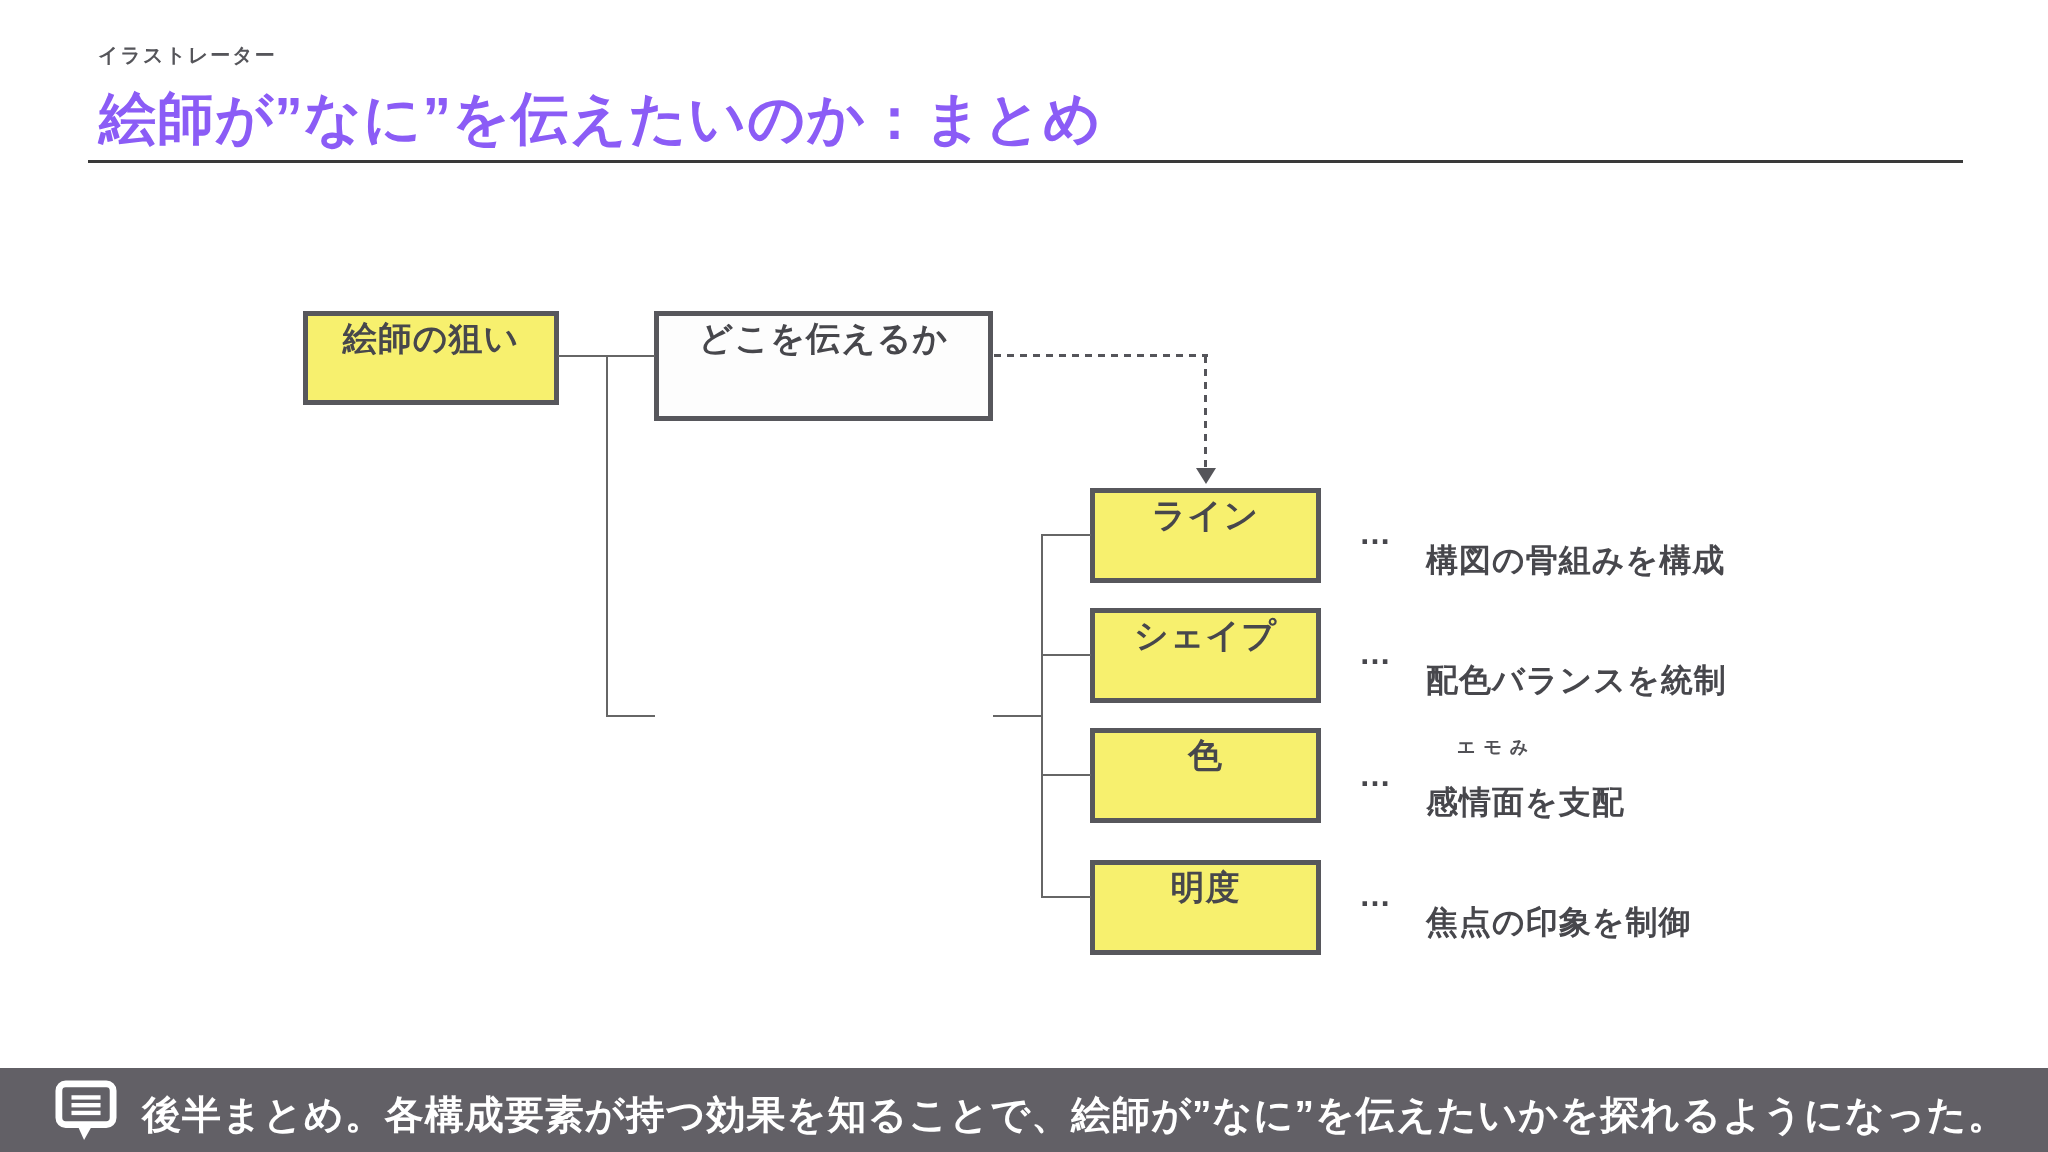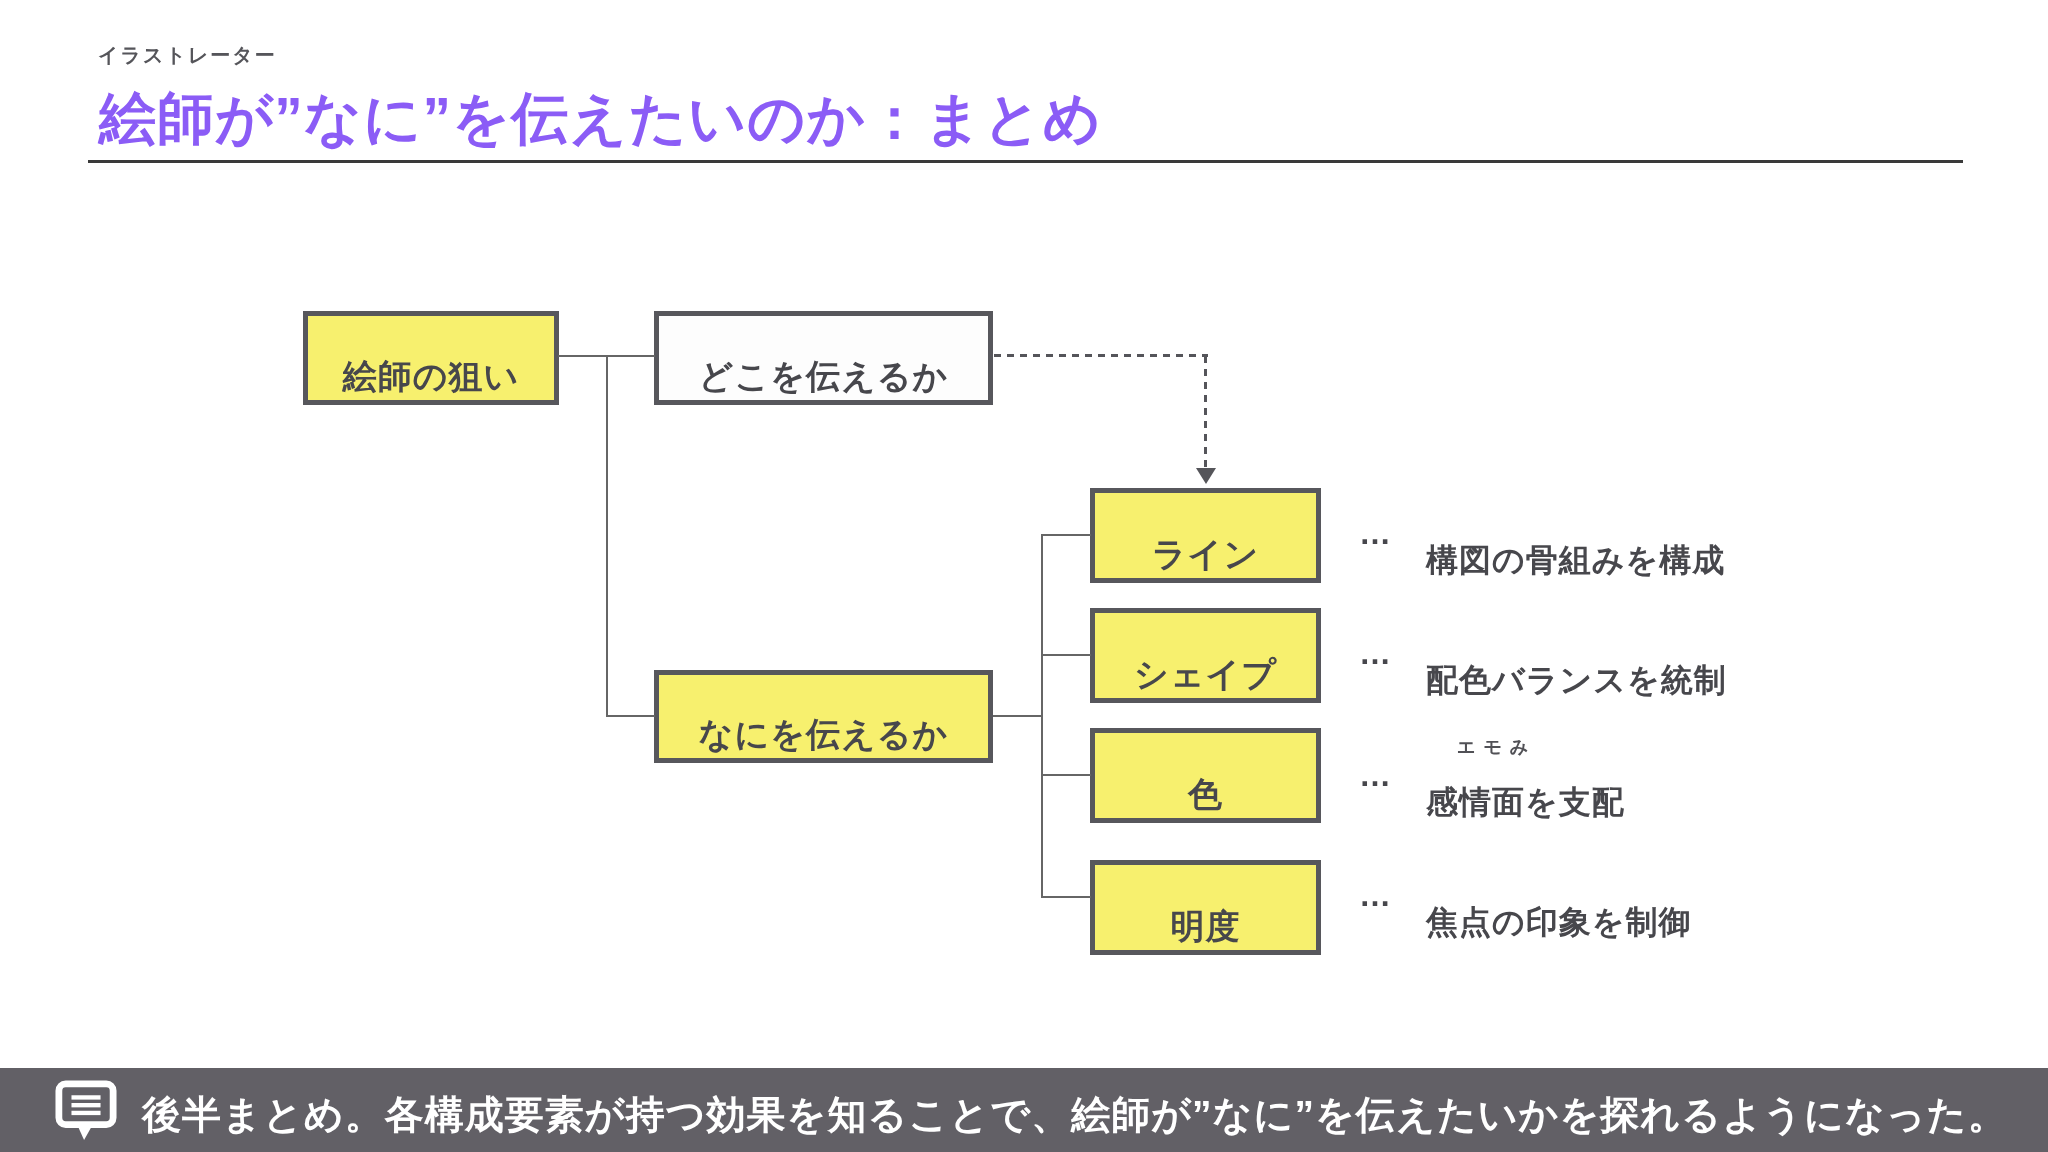--- a/index.html
+++ b/index.html
@@ -27,28 +27,28 @@
     position:absolute;left:86px;top:68px;margin:13px;
     font-size:57px;font-weight:700;letter-spacing:1px;color:#8b5cf6;white-space:nowrap;
   }
   .title-rule{
     position:absolute;left:88px;top:160px;width:1875px;height:3px;background:var(--rule);
   }
 
   
   .box{
     position:absolute;box-sizing:border-box;border:5px solid var(--box-border);
-    display:flex;align-items:flex-end;justify-content:center;
+    display:flex;align-items:flex-start;justify-content:center;
     font-size:34px;font-weight:700;color:var(--ink);letter-spacing:1px;white-space:nowrap;
   }
   .box.yellow{background:var(--yellow);}
   .box.white{background:#FDFDFD;}
 
   .box-root {left:303px;top:311px;width:256px;height:94px;}
-  .box-where{left:654px;top:311px;width:339px;height:94px;font-family:Liberation Mono, monospace;}
+  .box-where{left:654px;top:311px;width:339px;height:110px;font-family:Liberation Mono, monospace;}
   .box-what {left:654px;top:670px;width:339px;height:93px;}
 
   .box-item{left:1090px;width:231px;height:95px;}
   .top0{top:488px;} .top1{top:608px;} .top2{top:728px;} .top3{top:860px;}
 
   
   .conn{position:absolute;background:var(--line);}
   .c-root-h   {left:558px;top:355px;width:97px;height:2px;}
   .c-root-v   {left:606px;top:355px;width:2px;height:362px;}
   .c-what-in  {left:606px;top:715px;width:49px;height:2px;}
@@ -106,23 +106,20 @@
   <div class="ruby-label">イラストレーター</div>
   <h1 class="title">絵師が”なに”を伝えたいのか：まとめ</h1>
   <div class="title-rule"></div>
 
   <div class="box yellow box-root">
     <span>絵師の狙い</span>
   </div>
   <div class="box white box-where">
     <span>どこを伝えるか</span>
   </div>
-  <div class="box yellow box-what">
-    <span>なにを伝えるか</span>
-  </div>
 
   <div class="box yellow box-item top0">
     <span>ライン</span>
   </div>
   <div class="box yellow box-item top1">
     <span>シェイプ</span>
   </div>
   <div class="box yellow box-item top2">
     <span>色</span>
   </div>

